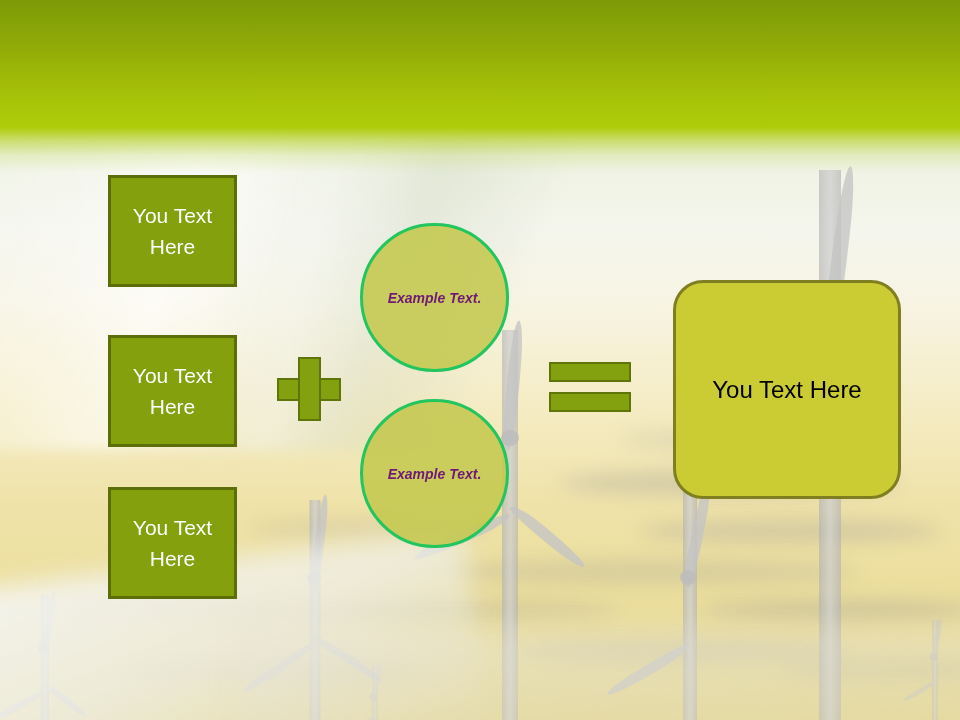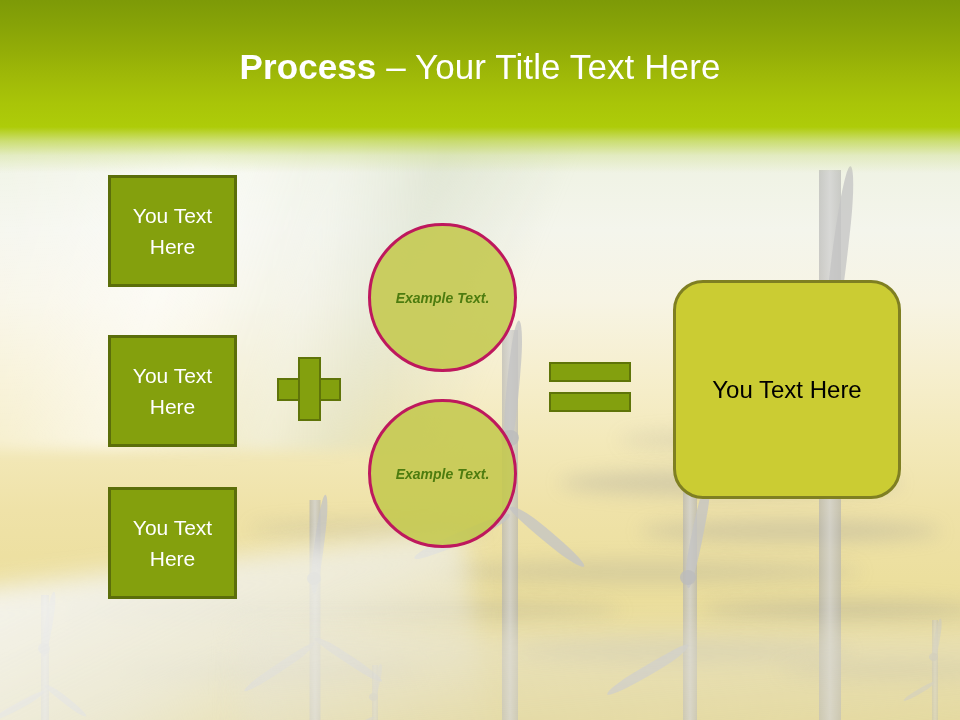--- a/index.html
+++ b/index.html
@@ -173,28 +173,28 @@
   .plus-sign .joint {
     position: absolute;
     left: 23px; top: 23px;
     width: 18px; height: 18px;
     background: #83a00e;
   }
 
   
   .circle {
     position: absolute;
-    left: 368px;
+    left: 360px;
     width: 149px;
     height: 149px;
     box-sizing: border-box;
     border-radius: 50%;
     background: rgba(196,200,79,0.88);
-    border: 3px solid #be185d;
-    color: #4d7c0f;
+    border: 3px solid #22c55e;
+    color: #701a75;
     font-size: 14px;
     font-weight: bold;
     font-style: italic;
     line-height: 22px;
     text-align: center;
     display: flex;
     align-items: center;
     justify-content: center;
   }
   #circle-1 { top: 223px; }
@@ -313,23 +313,20 @@
       <div class="hub" style="left:14px; top:33px; width:9px; height:8px;"></div>
     </div>
 
     <div class="haze-ground"></div>
     <div class="haze-ground2"></div>
   </div>
 
   <div class="header-bar"></div>
   <div class="header-fade"></div>
 
-  <div class="slide-title">
-    <span class="strong">Process</span><span class="rest"> – Your Title Text Here</span>
-  </div>
 
   <div class="input-box" id="box-1">
     <span class="bx-text">You Text Here</span>
   </div>
   <div class="input-box" id="box-2">
     <span class="bx-text">You Text Here</span>
   </div>
   <div class="input-box" id="box-3">
     <span class="bx-text">You Text Here</span>
   </div>

